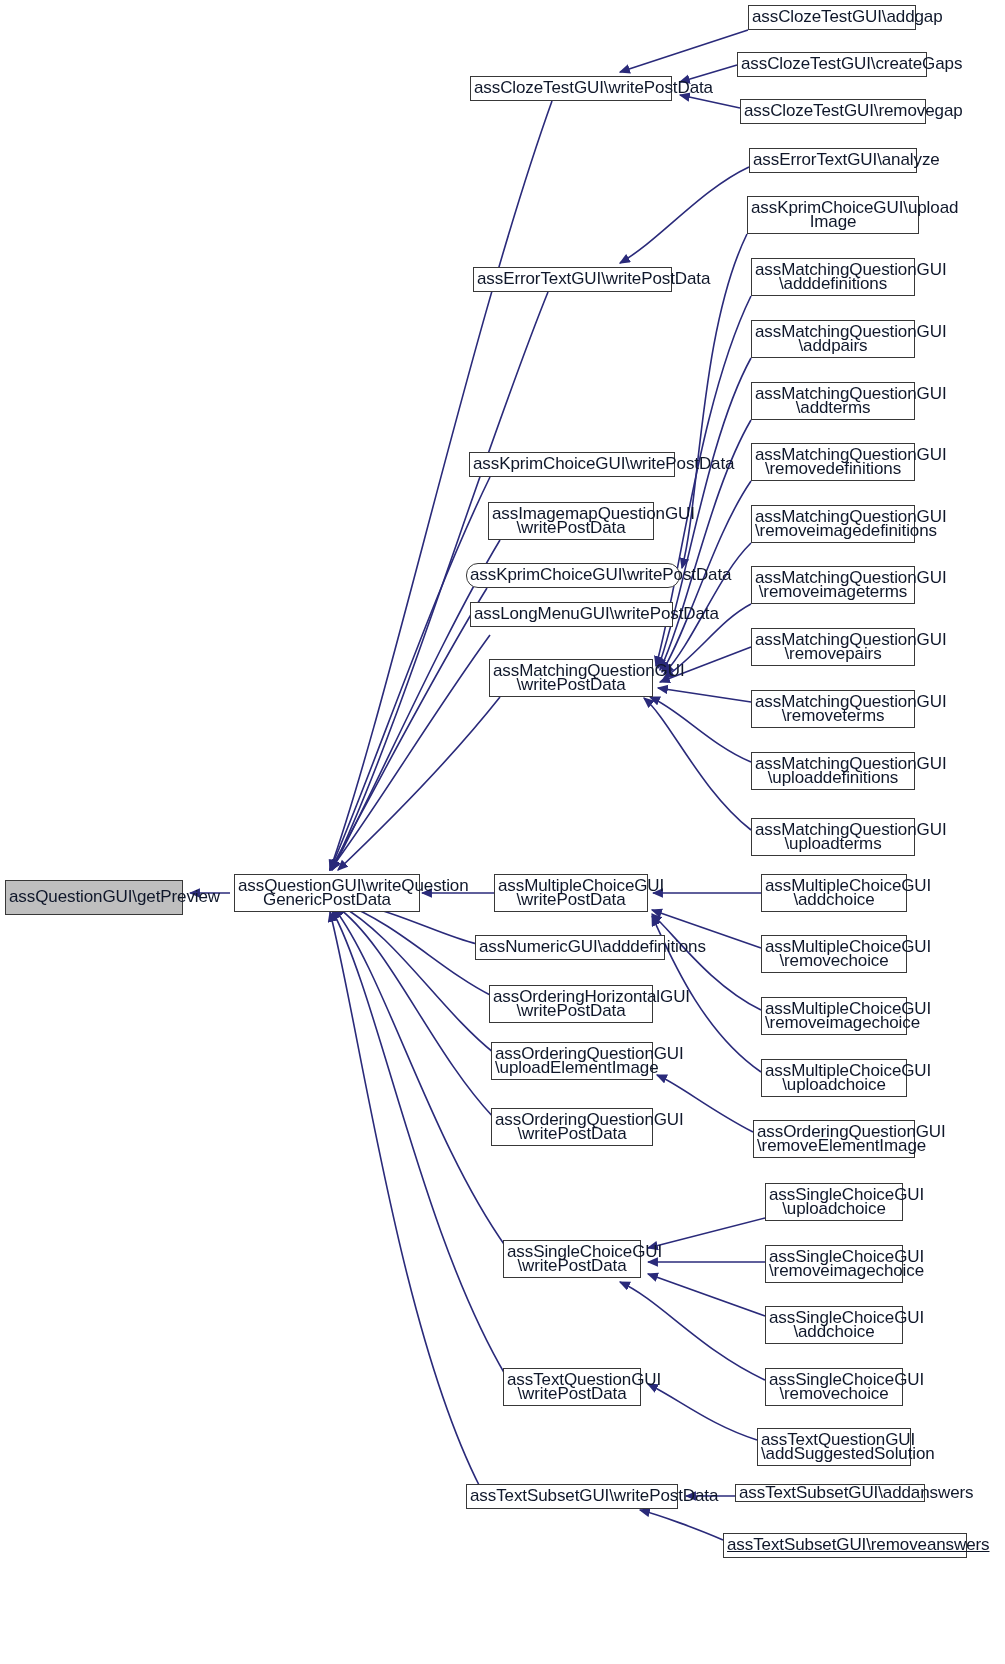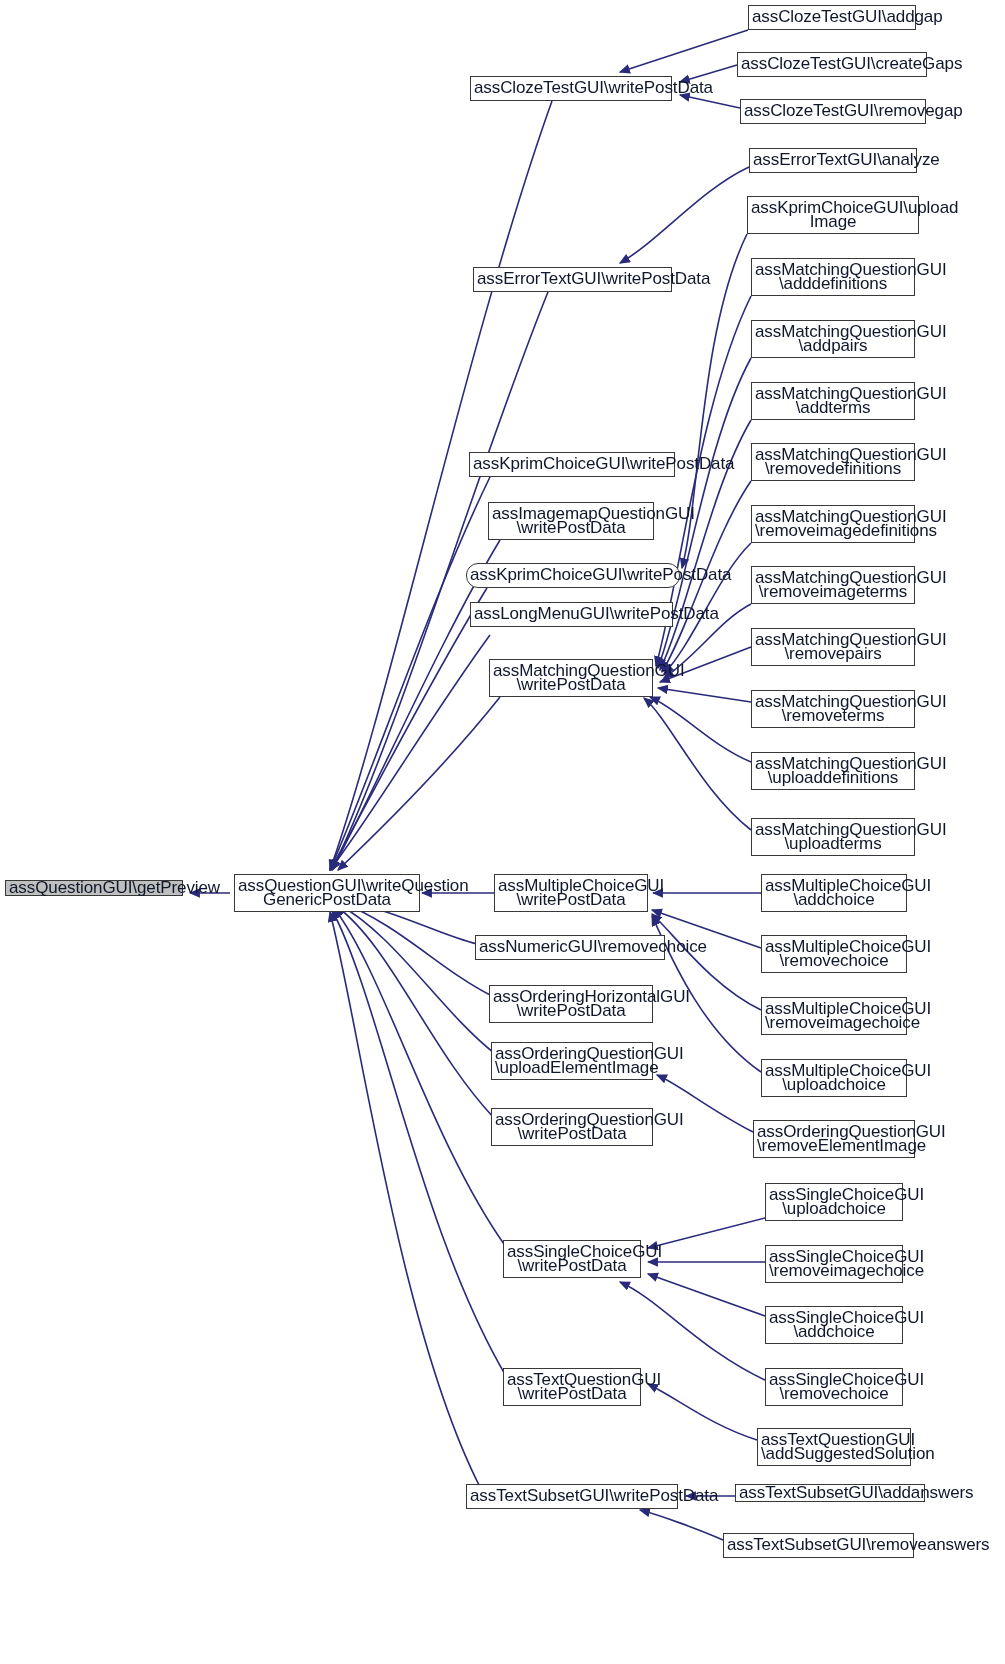--- a/index.html
+++ b/index.html
@@ -89,35 +89,35 @@
         <path d="M 765 1218 L 648 1248" stroke="#2a2a7a" stroke-width="1.6" fill="none" marker-end="url(#arrow)"></path>
         <path d="M 765 1262 L 648 1262" stroke="#2a2a7a" stroke-width="1.6" fill="none" marker-end="url(#arrow)"></path>
         <path d="M 765 1316 L 648 1274" stroke="#2a2a7a" stroke-width="1.6" fill="none" marker-end="url(#arrow)"></path>
         <path d="M 765 1380 C 700 1350, 660 1300, 620 1282" stroke="#2a2a7a" stroke-width="1.6" fill="none" marker-end="url(#arrow)"></path>
         <path d="M 757 1440 C 710 1425, 680 1400, 648 1384" stroke="#2a2a7a" stroke-width="1.6" fill="none" marker-end="url(#arrow)"></path>
         <path d="M 735 1496 L 686 1496" stroke="#2a2a7a" stroke-width="1.6" fill="none" marker-end="url(#arrow)"></path>
         <path d="M 723 1540 C 700 1530, 660 1515, 640 1510" stroke="#2a2a7a" stroke-width="1.6" fill="none" marker-end="url(#arrow)"></path>
       </g>
   </svg>
   <div id="node-layer">
-      <div class="node highlight" style="left: 5px; top: 880px; width: 178px; height: 16px; justify-content: center;"><span>assQuestionGUI\getPreview</span></div>
+      <div class="node highlight" style="left: 5px; top: 880px; width: 178px; height: 35px; justify-content: center;"><span>assQuestionGUI\getPreview</span></div>
       <div class="node" style="left: 234px; top: 874px; width: 186px; height: 38px;"><span>assQuestionGUI\writeQuestion
 GenericPostData</span></div>
       <div class="node" style="left: 470px; top: 76px; width: 202px; height: 25px;"><span>assClozeTestGUI\writePostData</span></div>
       <div class="node" style="left: 473px; top: 267px; width: 199px; height: 25px;"><span>assErrorTextGUI\writePostData</span></div>
       <div class="node" style="left: 469px; top: 452px; width: 206px; height: 25px;"><span>assKprimChoiceGUI\writePostData</span></div>
       <div class="node" style="left: 488px; top: 502px; width: 166px; height: 38px;"><span>assImagemapQuestionGUI
 \writePostData</span></div>
       <div class="node" style="left: 466px; top: 563px; width: 214px; height: 25px; border-radius: 12px;"><span>assKprimChoiceGUI\writePostData</span></div>
       <div class="node" style="left: 470px; top: 602px; width: 203px; height: 25px;"><span>assLongMenuGUI\writePostData</span></div>
       <div class="node" style="left: 489px; top: 659px; width: 164px; height: 38px;"><span>assMatchingQuestionGUI
 \writePostData</span></div>
       <div class="node" style="left: 494px; top: 874px; width: 154px; height: 38px;"><span>assMultipleChoiceGUI
 \writePostData</span></div>
-      <div class="node" style="left: 475px; top: 935px; width: 190px; height: 25px;"><span>assNumericGUI\removechoice</span></div>
+      <div class="node" style="left: 475px; top: 935px; width: 190px; height: 25px;"><span>assNumericGUI\adddefinitions</span></div>
       <div class="node" style="left: 489px; top: 985px; width: 164px; height: 38px; align-items: center;"><span>assOrderingHorizontalGUI
 \writePostData</span></div>
       <div class="node" style="left: 491px; top: 1042px; width: 162px; height: 38px;"><span>assOrderingQuestionGUI
 \uploadElementImage</span></div>
       <div class="node" style="left: 491px; top: 1108px; width: 162px; height: 38px;"><span>assOrderingQuestionGUI
 \writePostData</span></div>
       <div class="node" style="left: 503px; top: 1240px; width: 138px; height: 38px;"><span>assSingleChoiceGUI
 \writePostData</span></div>
       <div class="node" style="left: 503px; top: 1368px; width: 138px; height: 38px;"><span>assTextQuestionGUI
 \writePostData</span></div>
@@ -162,15 +162,15 @@
 \uploadchoice</span></div>
       <div class="node" style="left: 765px; top: 1245px; width: 138px; height: 38px;"><span>assSingleChoiceGUI
 \removeimagechoice</span></div>
       <div class="node" style="left: 765px; top: 1306px; width: 138px; height: 38px;"><span>assSingleChoiceGUI
 \addchoice</span></div>
       <div class="node" style="left: 765px; top: 1368px; width: 138px; height: 38px;"><span>assSingleChoiceGUI
 \removechoice</span></div>
       <div class="node" style="left: 757px; top: 1428px; width: 154px; height: 38px;"><span>assTextQuestionGUI
 \addSuggestedSolution</span></div>
       <div class="node" style="left: 735px; top: 1484px; width: 190px; height: 18px;"><span>assTextSubsetGUI\addanswers</span></div>
-      <div class="node" style="left: 723px; top: 1533px; width: 191px; height: 25px;"><span>assTextSubsetGUI\removeanswers</span></div>
+      <div class="node" style="left: 723px; top: 1533px; width: 244px; height: 25px; text-decoration: underline;"><span>assTextSubsetGUI\removeanswers</span></div>
     </div>
 </div>
 
 </body></html>

